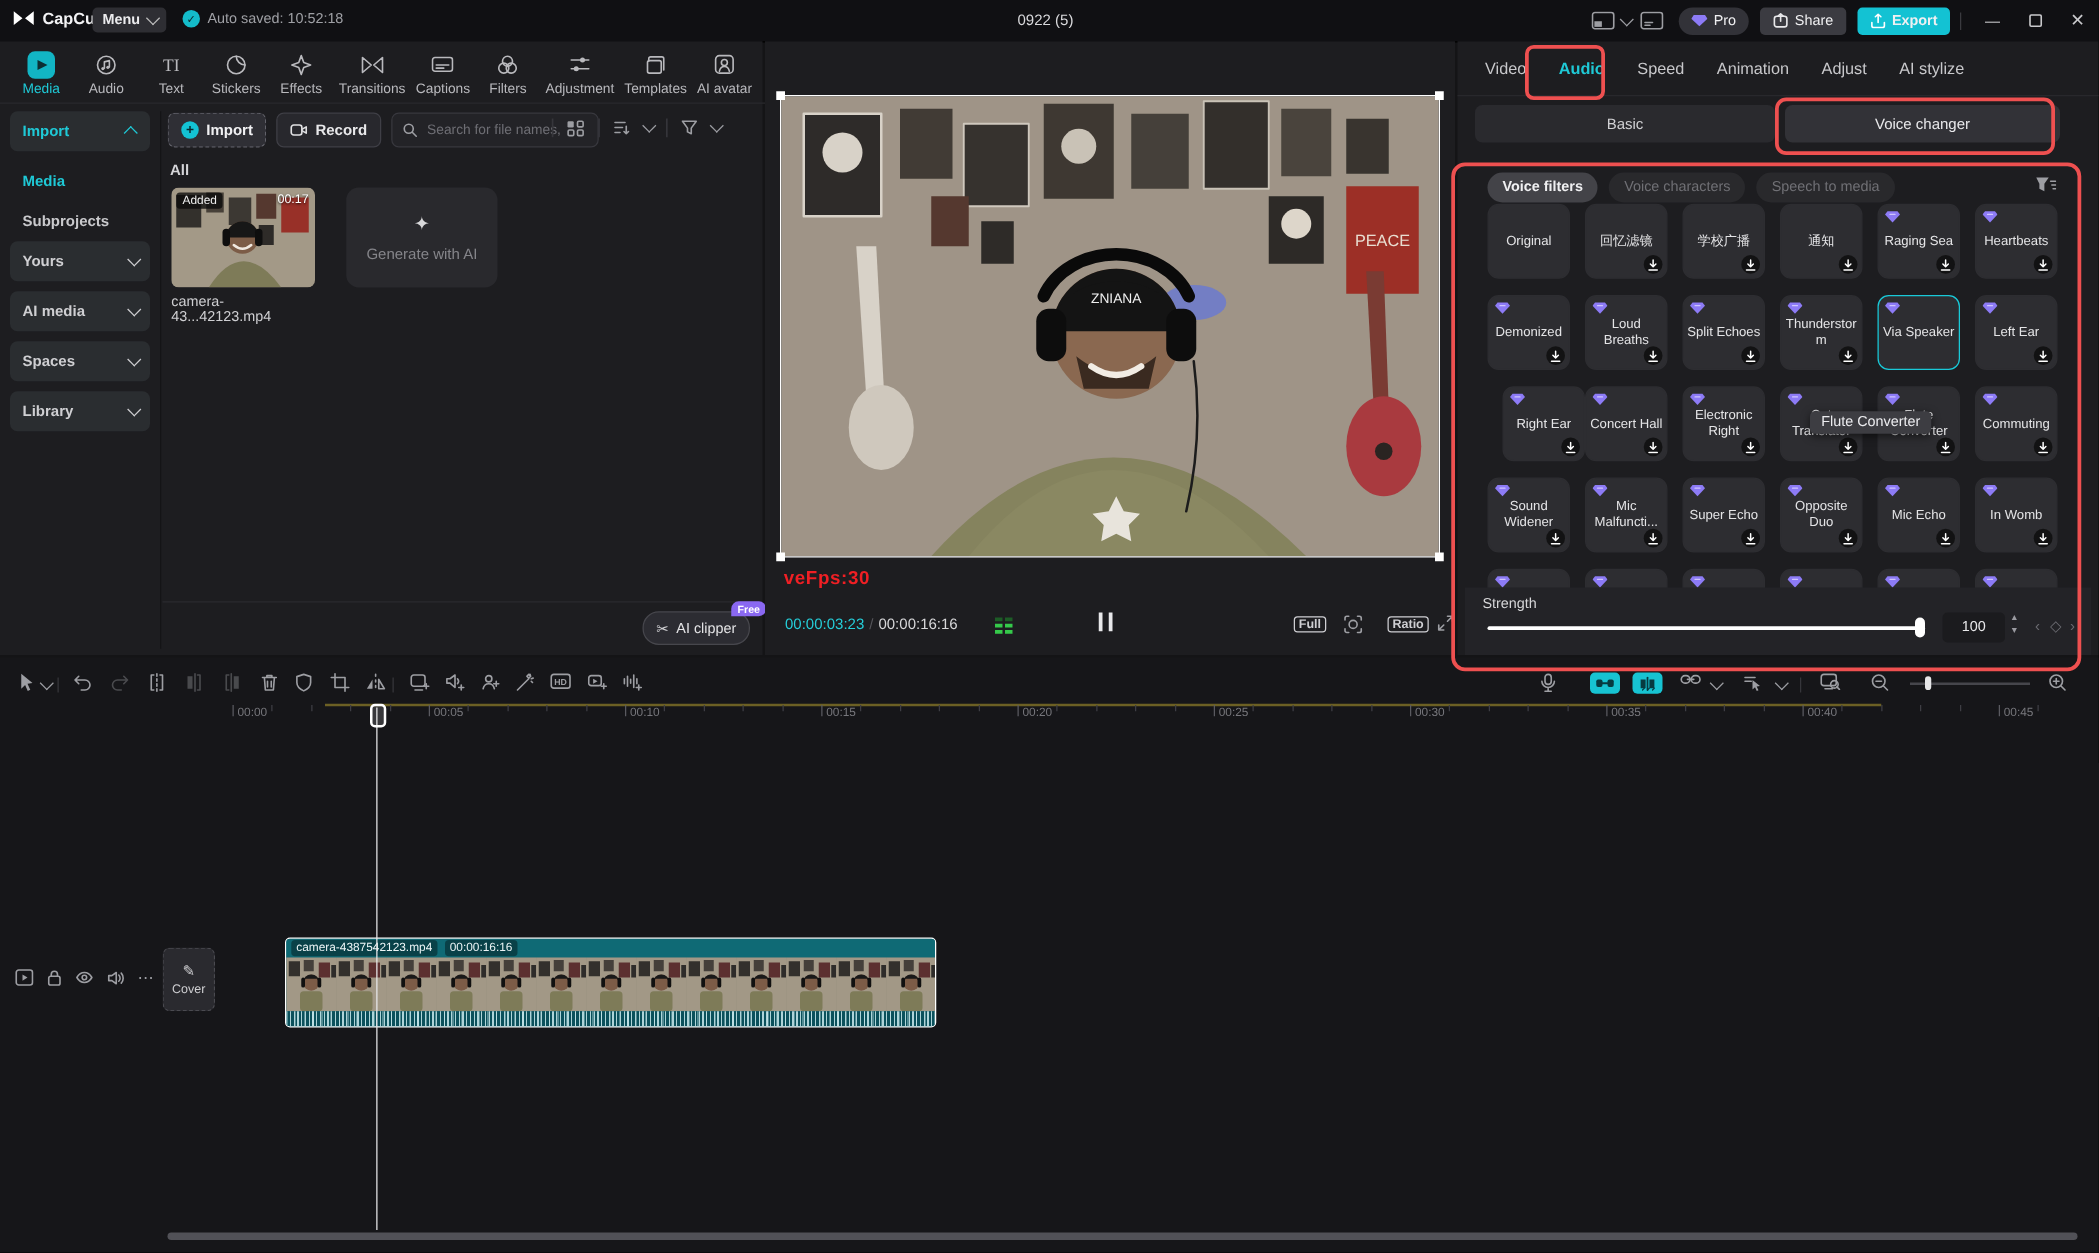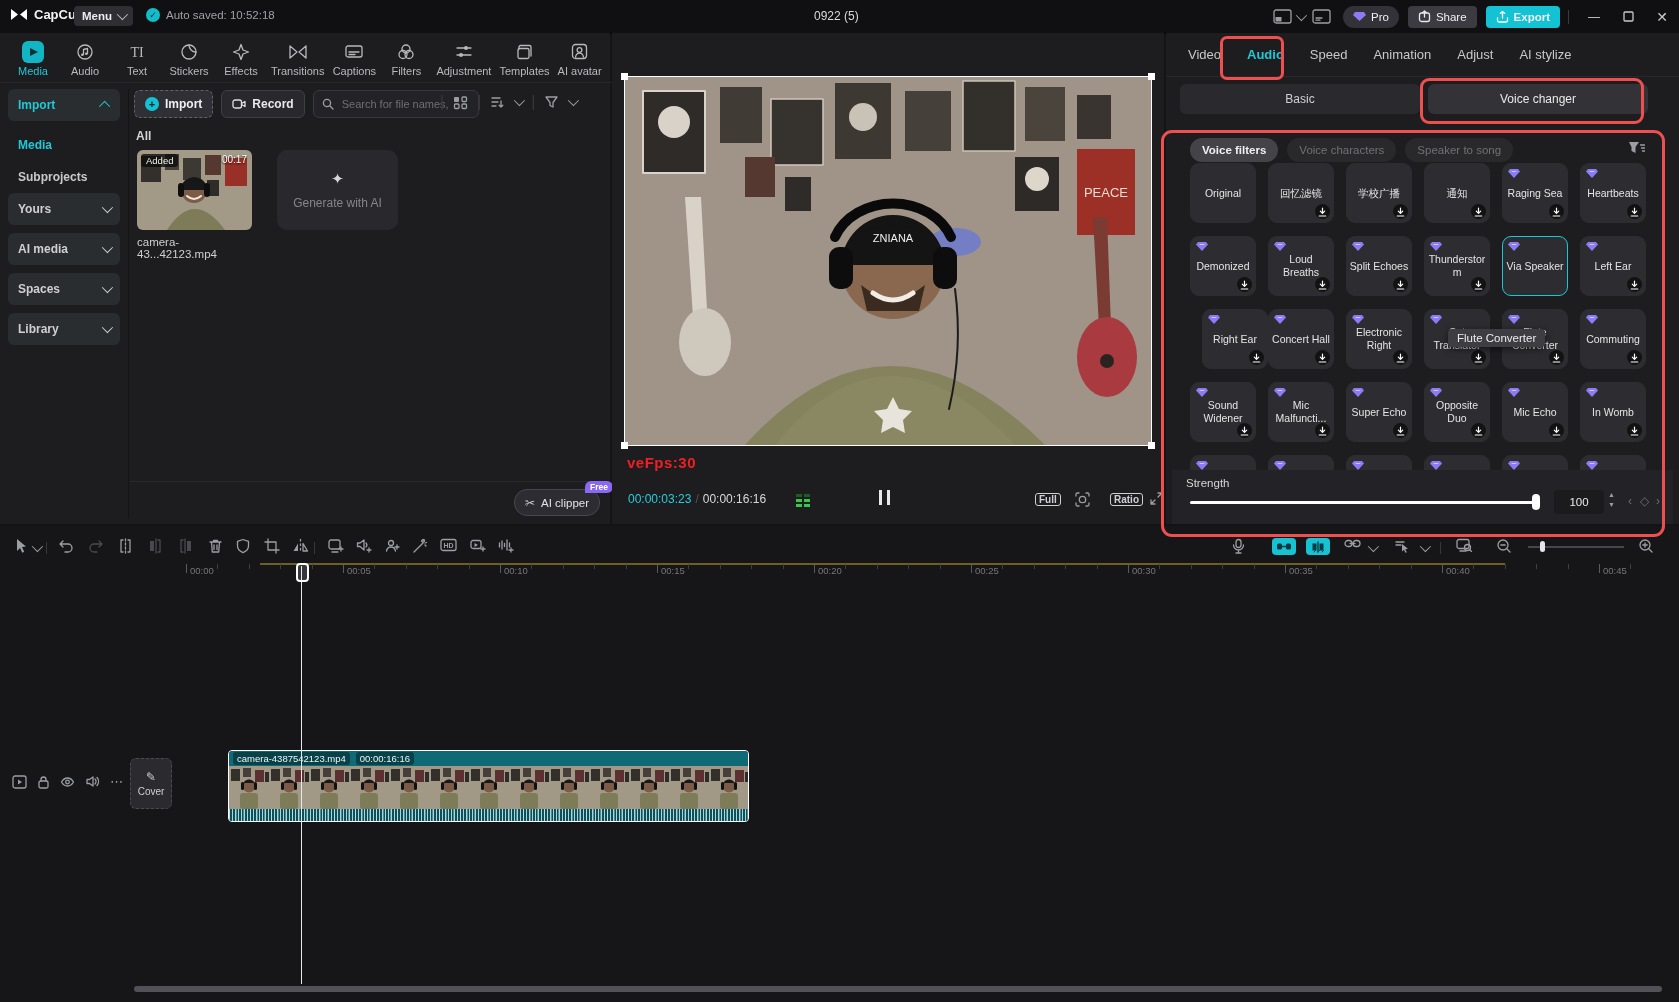--- a/index.html
+++ b/index.html
@@ -531,21 +531,21 @@
       </div>
     <div class="subtab" style="left:14px;top:51px;width:240px">
       <span>Basic</span>
     </div>
     <div class="subtab" style="left:262px;top:51px;width:220px;background:#323237;color:#e9e9eb">
       <span>Voice changer</span>
     </div>
     <div id="chips">
         <div class="chip active">Voice filters</div>
         <div class="chip">Voice characters</div>
-        <div class="chip">Speaker to song</div>
+        <div class="chip">Speech to media</div>
       </div>
     <span class="ic funnel">
       <svg width="17" height="15" viewBox="0 0 17 15">
           <path class="f" d="M1 1h10L7.5 6v6l-4-2V6z"></path>
           <path d="M12.5 4h4M13.5 7h3M14.5 10h2"></path>
         </svg>
     </span>
     <div id="tile-grid">
         <div class="tile" style="left: 24px; top: 130px;">
           <div class="tlabel">Original</div>

